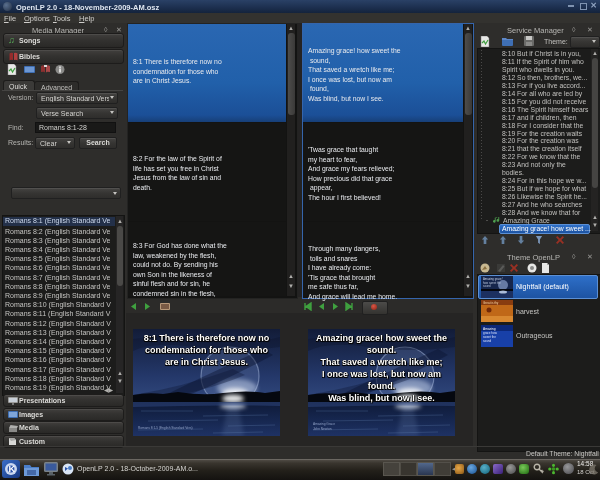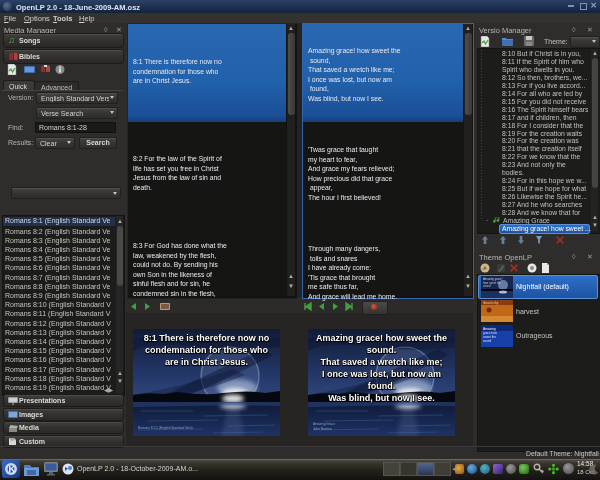--- a/index.html
+++ b/index.html
@@ -7,21 +7,21 @@
 .abs{position:absolute;white-space:nowrap;}
 #root{position:relative;width:600px;height:480px;background:#2e2d2b;}
 
 #titlebar{left:0;top:0;width:600px;height:13px;background:linear-gradient(180deg,#2a4166 0%,#1d3050 55%,#14233c 100%);}
 #titletext{left:16px;top:2.5px;font-size:7.5px;font-weight:bold;color:#dfe6f0;letter-spacing:0px;}
 
 #menubar{left:0;top:13px;width:600px;height:10px;background:#33322f;color:#cfcecb;font-size:7.5px;}
 .mitem{position:absolute;top:1px;}
 .mitem u{text-decoration:underline;}
 
-.hdr{font-size:7.5px;color:#b7b6b3;}
+.hdr{font-size:7.5px;color:#b7b6b3;margin-left:28px;}
 .bar{position:absolute;left:3px;width:119px;height:13px;border-radius:3px;background:linear-gradient(180deg,#413f3d 0%,#333230 45%,#2a2927 100%);border:1px solid #1d1c1b;box-shadow:inset 0 1px 0 rgba(255,255,255,.07);}
 .bar .t{position:absolute;left:15px;top:2.5px;font-size:7px;font-weight:bold;color:#dddcd9;}
 .bar svg{position:absolute;left:4px;top:2px;}
 .combo{position:absolute;border-radius:2px;background:linear-gradient(180deg,#454442 0%,#363533 50%,#2e2d2b 100%);border:1px solid #202020;box-shadow:inset 0 1px 0 rgba(255,255,255,.08);color:#d6d5d2;font-size:7px;}
 .combo .ct{position:absolute;left:4px;top:2px;white-space:nowrap;overflow:hidden;}
 .combo .ar{position:absolute;right:3px;top:3.5px;width:0;height:0;border-left:2.5px solid transparent;border-right:2.5px solid transparent;border-top:3.5px solid #c4c3c0;}
 .lbl{position:absolute;font-size:7px;color:#b5b4b1;}
 .btn{position:absolute;border-radius:2px;background:linear-gradient(180deg,#454442 0%,#363533 50%,#2e2d2b 100%);border:1px solid #202020;box-shadow:inset 0 1px 0 rgba(255,255,255,.08);color:#d9d8d5;font-size:7px;font-weight:bold;text-align:center;}
 .dockbtn{position:absolute;font-size:7px;color:#9a9996;}
 .slidetxt{font-size:6.8px;line-height:9.6px;color:#e8eaee;}
@@ -74,29 +74,29 @@
             <line x1="80" y1="104" x2="130" y2="103"></line>
           </g>
   </g>
  </defs>
 </svg>
 
 <div class="abs" style="left:0;top:23px;width:600px;height:436px;background:#2e2d2b;"></div>
 
 <div class="abs" id="titlebar"></div>
 <div class="abs" style="left:3px;top:2px;width:9px;height:9px;border-radius:5px;background:radial-gradient(circle at 35% 35%,#5a708f,#222e42);"></div>
-<div class="abs" id="titletext">OpenLP 2.0 - 18-June-2009-AM.osz</div>
+<div class="abs" id="titletext">OpenLP 2.0 - 18-November-2009-AM.osz</div>
 <div class="abs" style="right:26px;top:5px;width:6px;height:2px;background:#7f93b0;"></div>
 <div class="abs" style="right:13px;top:3px;width:5px;height:5px;border:1px solid #7f93b0;"></div>
 <div class="abs" style="right:3px;top:1px;color:#8fa3c0;font-size:8px;font-weight:bold;">✕</div>
 
 <div class="abs" id="menubar">
 <span class="mitem" style="left:4px;"><u>F</u>ile</span>
 <span class="mitem" style="left:24px;"><u>O</u>ptions</span>
-<span class="mitem" style="left:53px;font-weight:bold;"><u>T</u>ools</span>
+<span class="mitem" style="left:53px;"><u>T</u>ools</span>
 <span class="mitem" style="left:79px;"><u>H</u>elp</span>
 </div>
 
 <div class="abs hdr" style="left:4px;top:26px;">Media Manager</div>
 <div class="dockbtn" style="left:104px;top:26px;">◊</div>
 <div class="dockbtn" style="left:116px;top:26px;">✕</div>
 <div class="bar" style="top:33px;">
  <span style="position:absolute;left:4px;top:0.5px;font-size:9px;color:#5cb85c;">♫</span>
  <span class="t">Songs</span>
 </div>
@@ -268,21 +268,21 @@
 
 <div class="abs" style="left:308px;top:329px;width:147px;height:107px;">
 <svg width="147" height="107">
         <use href="#scene"></use>
         <text x="5" y="96" font-size="3.2" fill="#8fa0c4" font-family="Liberation Sans">Amazing Grace</text>
         <text x="5" y="101" font-size="3.2" fill="#8fa0c4" font-family="Liberation Sans">John Newton</text>
       </svg>
 <div class="ptext" style="top:3px;">Amazing grace! how sweet the<br>sound.<br>That saved a wretch like me;<br>I once was lost, but now am<br>found.<br>Was blind, but now I see.</div>
 </div>
 
-<div class="abs hdr" style="left:479px;top:26px;">Versio Manager</div>
+<div class="abs hdr" style="left:479px;top:26px;">Service Manager</div>
 <div class="dockbtn" style="left:572px;top:26px;">◊</div>
 <div class="dockbtn" style="left:587px;top:26px;">✕</div>
 
 <svg class="abs" style="left:480px;top:36px;" width="10" height="11" viewBox="0 0 10 11">
       <path d="M1 0h6l2 2v9H1z" fill="#e8e8e6" stroke="#777" stroke-width=".5"></path>
       <path d="M2 7l2-2 1.5 3 2.5-4" stroke="#3f9e3f" stroke-width="1.2" fill="none"></path>
     </svg>
 <svg class="abs" style="left:502px;top:36px;" width="11" height="11" viewBox="0 0 11 11">
       <rect x="0" y="3" width="11" height="7" rx="1" fill="#3f6fb4"></rect>
       <path d="M0 4V2h4l1 1h6v1z" fill="#5d87c8"></path>

